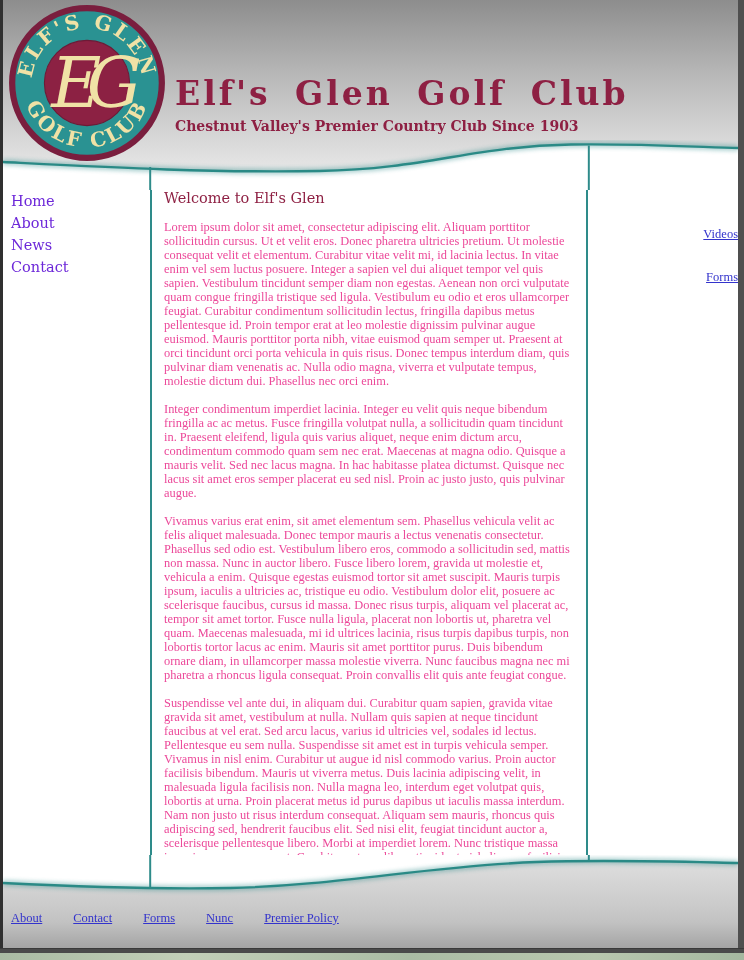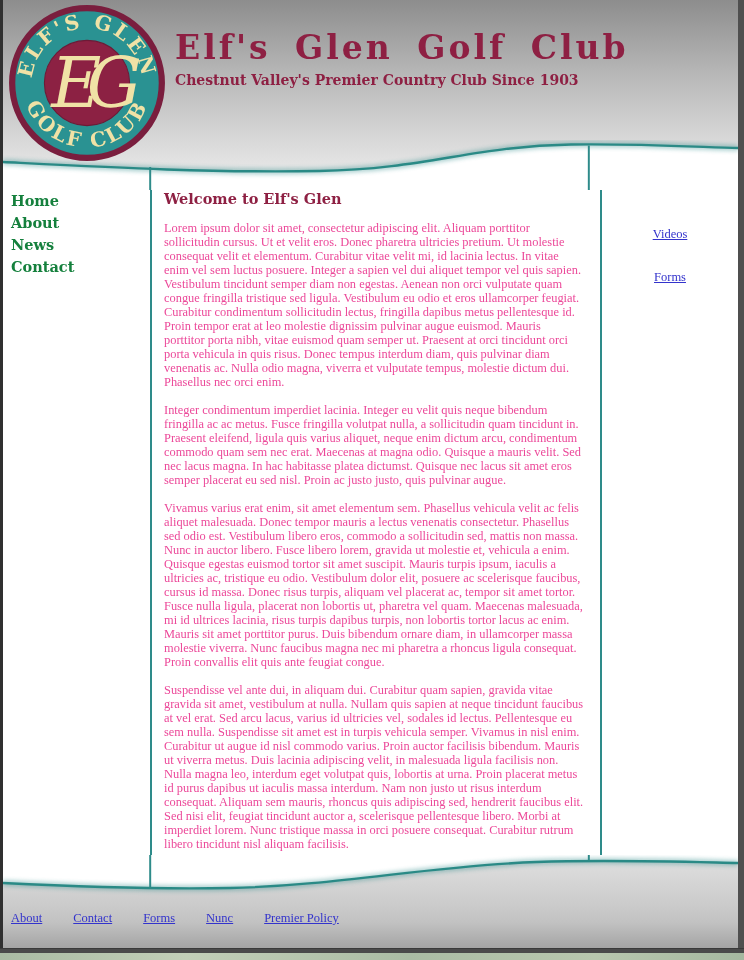--- a/index.html
+++ b/index.html
@@ -29,21 +29,21 @@
   .logo {
     position: absolute;
     left: 5px;
     top: 4px;
     width: 158px;
     height: 158px;
     z-index: 10;
   }
   .title-block {
     margin-left: 172px;
-    padding-top: 30px;
+    padding-top: 76px;
   }
   .site-title {
     font-family: "DejaVu Serif", serif;
     font-weight: bold;
     font-size: 33px;
     line-height: 35px;
     color: #8e2043;
     letter-spacing: 3px;
     word-spacing: 10px;
   }
@@ -71,48 +71,48 @@
     overflow: hidden;
   }
   .nav-col {
     width: 149px;
     flex: 0 0 auto;
     border-right: 2px solid #2e8b8a;
     padding: 0 0 0 8px;
   }
   .nav-item {
     font-family: "DejaVu Serif", serif;
-    font-weight: bold;
+    font-weight: normal;
     font-size: 14.5px;
     line-height: 22px;
-    color: #15803d;
+    color: #6d28d9;
     cursor: pointer;
   }
   .main-col {
     flex: 1 1 auto;
     border-right: 2px solid #2e8b8a;
     padding: 0 16px 0 12px;
   }
   .main-heading {
     font-family: "DejaVu Serif", serif;
-    font-weight: bold;
+    font-weight: normal;
     font-size: 14.5px;
     color: #8e2043;
     margin: 0 0 14px 0;
   }
   .main-col p {
     font-size: 12.4px;
     line-height: 14px;
     color: #ec4899;
     margin: 0 0 14px 0;
   }
   .right-col {
-    width: 136px;
-    flex: 0 0 auto;
-    text-align: center;
+    width: 150px;
+    flex: 0 0 auto;
+    text-align: right;
     padding-top: 34px;
     font-family: Liberation Serif, serif;
   }
   .side-link {
     display: inline-block;
     font-size: 12.5px;
     color: #3333cc;
     text-decoration: underline;
     margin-bottom: 25px;
     cursor: pointer;

